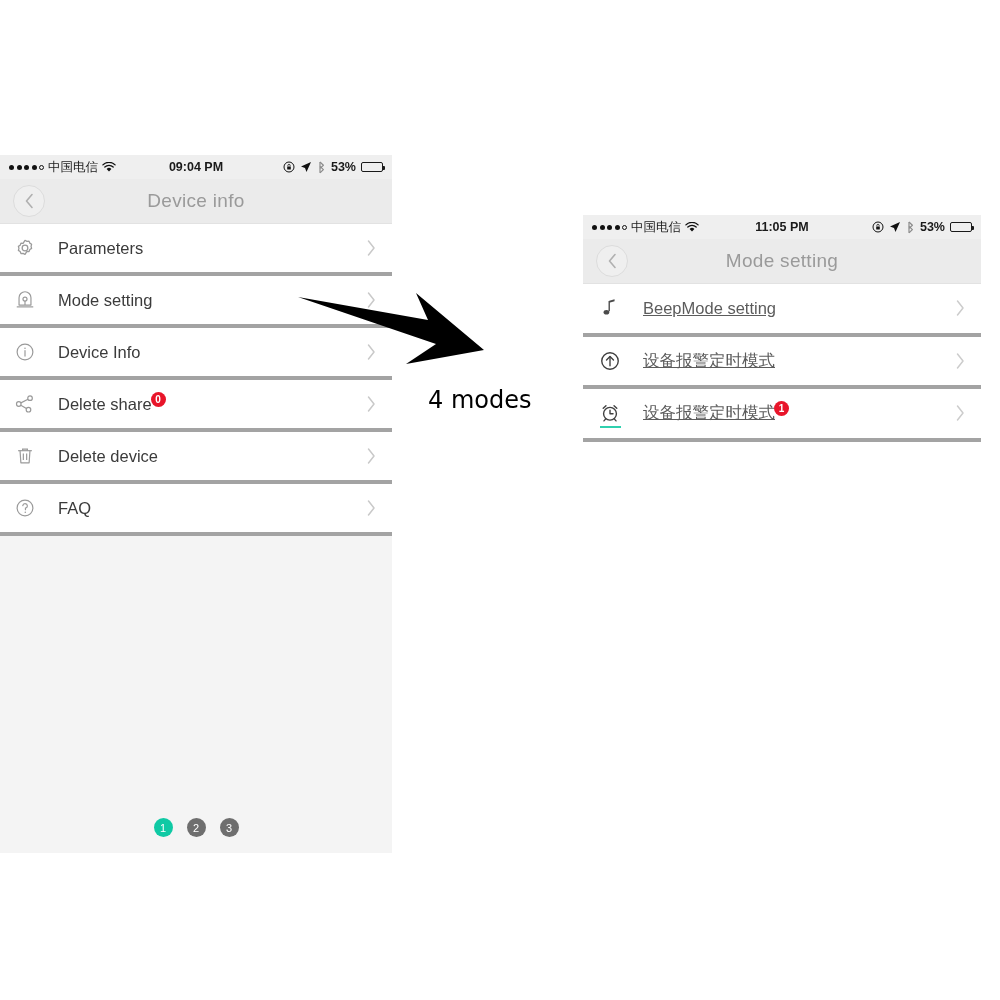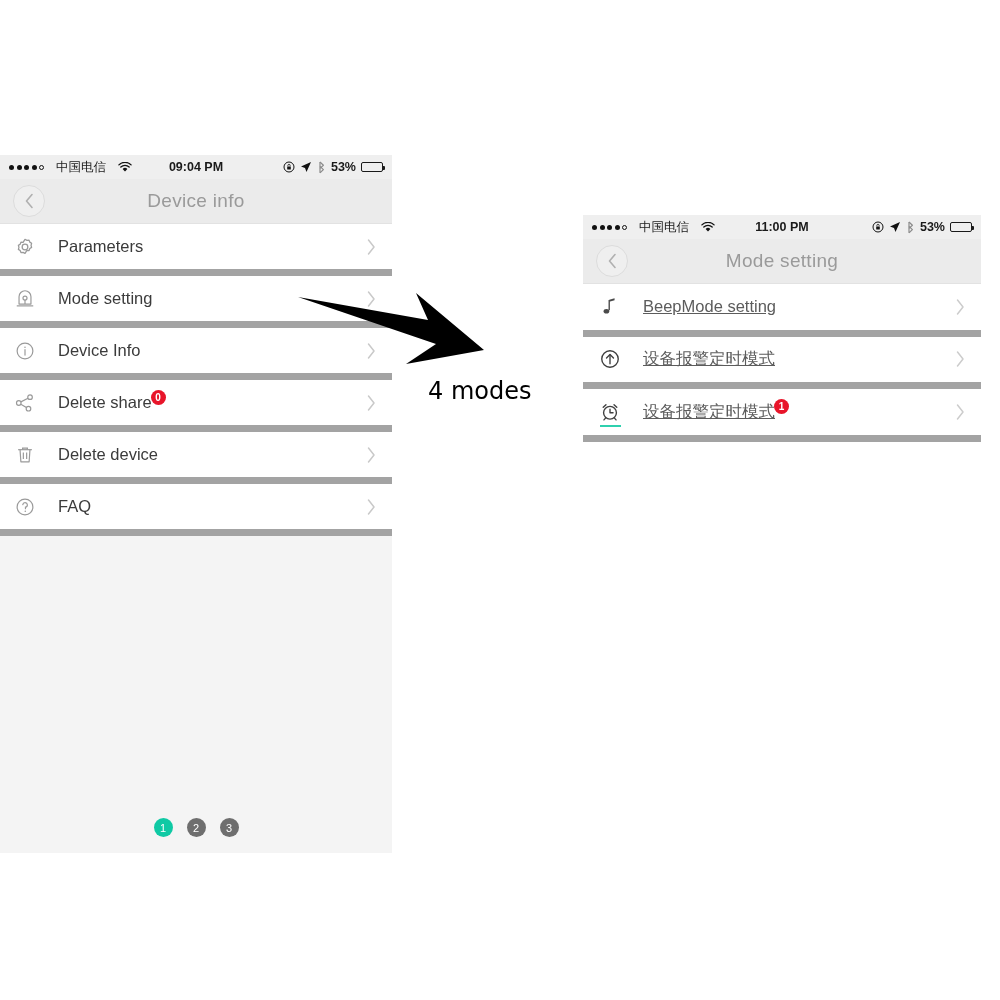--- a/index.html
+++ b/index.html
@@ -42,21 +42,21 @@
     align-items: center;
     padding: 0 9px;
     font-size: 12.5px;
     color: #1a1a1a;
     box-sizing: border-box;
     position: relative;
   }
   .sb-left {
     display: flex;
     align-items: center;
-    gap: 12px;
+    gap: 4px;
   }
   .sig-dots {
     display: flex;
     align-items: center;
     gap: 2.5px;
   }
   .sig-dots i {
     display: block;
     width: 5px;
     height: 5px;
@@ -146,21 +146,21 @@
     letter-spacing: 0.3px;
   }
 
   
   .list { background: #ffffff; }
   .row {
     height: 52px;
     display: flex;
     align-items: center;
     padding: 0 15px 0 14px;
-    border-bottom: 7px solid #a3a3a3;
+    border-bottom: 4px solid #a3a3a3;
     box-sizing: border-box;
     position: relative;
     background: #ffffff;
   }
   .row .icon {
     width: 32px;
     display: flex;
     align-items: center;
     justify-content: flex-start;
     flex: none;
@@ -235,21 +235,21 @@
   #annotation-arrow {
     position: absolute;
     left: 296px;
     top: 288px;
     width: 190px;
     height: 80px;
   }
   #annotation-caption {
     position: absolute;
     left: 428px;
-    top: 377px;
+    top: 386px;
     font-size: 24px;
     color: #000000;
     font-family: "DejaVu Sans", sans-serif;
     white-space: nowrap;
   }
 </style>
 </head>
 <body>
 
 <div class="phone" id="phone-left" style="display:flex;flex-direction:column;">
@@ -446,21 +446,21 @@
         </span>
       <span class="carrier">中国电信</span>
       <span style="line-height:0;">
         <svg width="14" height="11" viewBox="0 0 14 11">
             <path d="M7 9.6 L4.6 6.9 a3.6 3.6 0 0 1 4.8 0 Z" fill="#111"></path>
             <path d="M2.8 5.0 a6 6 0 0 1 8.4 0" stroke="#111" stroke-width="1.3" fill="none" stroke-linecap="round"></path>
             <path d="M0.9 2.9 a8.6 8.6 0 0 1 12.2 0" stroke="#111" stroke-width="1.3" fill="none" stroke-linecap="round"></path>
           </svg>
       </span>
     </div>
-    <div class="sb-center">11:00 PM</div>
+    <div class="sb-center">11:05 PM</div>
     <div class="sb-right">
       <span style="line-height:0;">
         <svg width="12" height="12" viewBox="0 0 12 12">
             <circle cx="6" cy="6" r="5" stroke="#111" stroke-width="1" fill="none"></circle>
             <rect x="4.2" y="5.4" width="3.6" height="3" rx="0.5" fill="#111"></rect>
             <path d="M4.9 5.4 v-1 a1.1 1.1 0 0 1 2.2 0 v1" stroke="#111" stroke-width="0.8" fill="none"></path>
           </svg>
       </span>
       <span style="line-height:0;">
         <svg width="12" height="12" viewBox="0 0 12 12">

